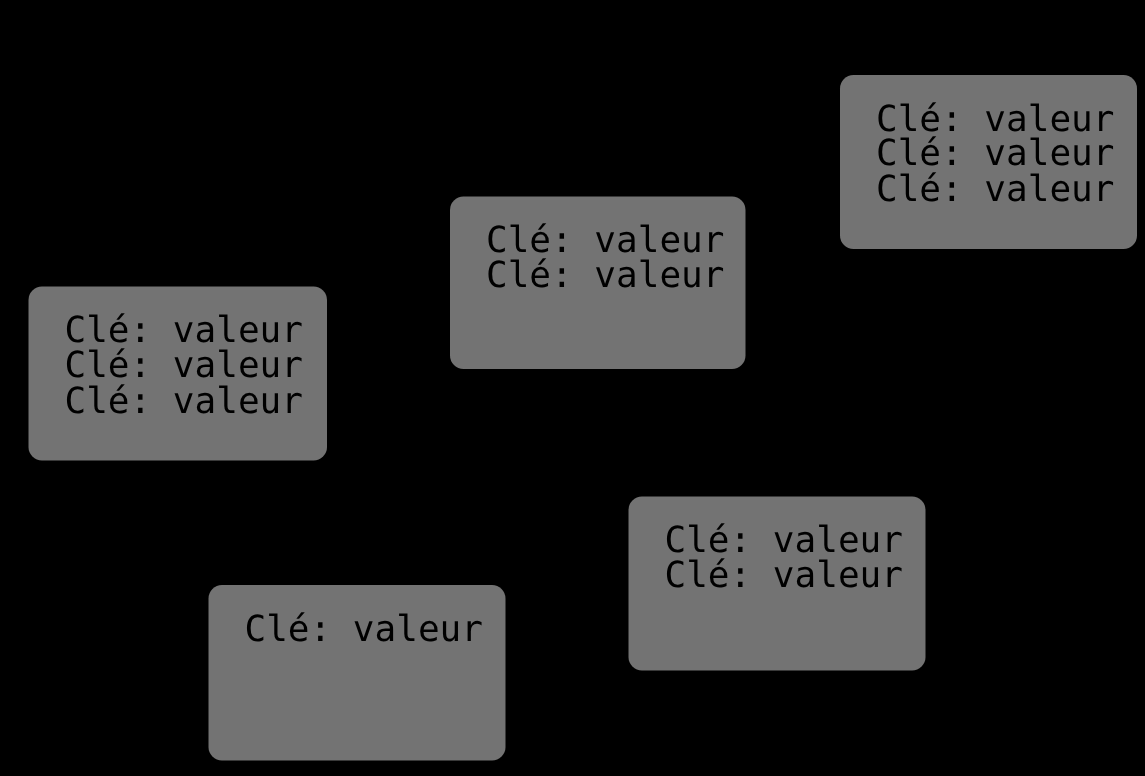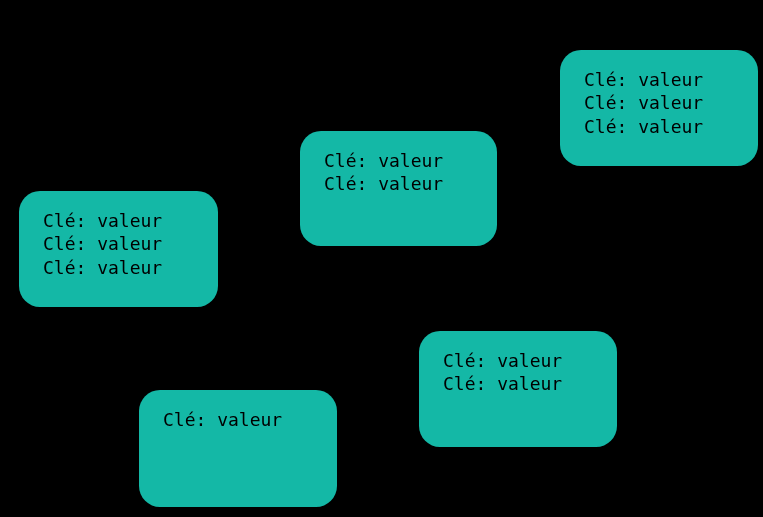--- a/index.html
+++ b/index.html
@@ -9,26 +9,26 @@
   }
   .canvas {
     position: relative;
     width: 763px;
     height: 517px;
     background: #000000;
     overflow: hidden;
   }
   .card {
     position: absolute;
-    background: #14b8a6;
-    border-radius: 21px;
+    background: #737373;
+    border-radius: 9px;
     box-sizing: border-box;
     padding: 18px 0 0 24px;
     font-family: "DejaVu Sans Mono", monospace;
-    font-size: 18px;
+    font-size: 24px;
     line-height: 23.3px;
     color: #000000;
     white-space: pre;
   }
   .card-line {
     height: 23.3px;
   }
 </style>
 </head>
 <body>

